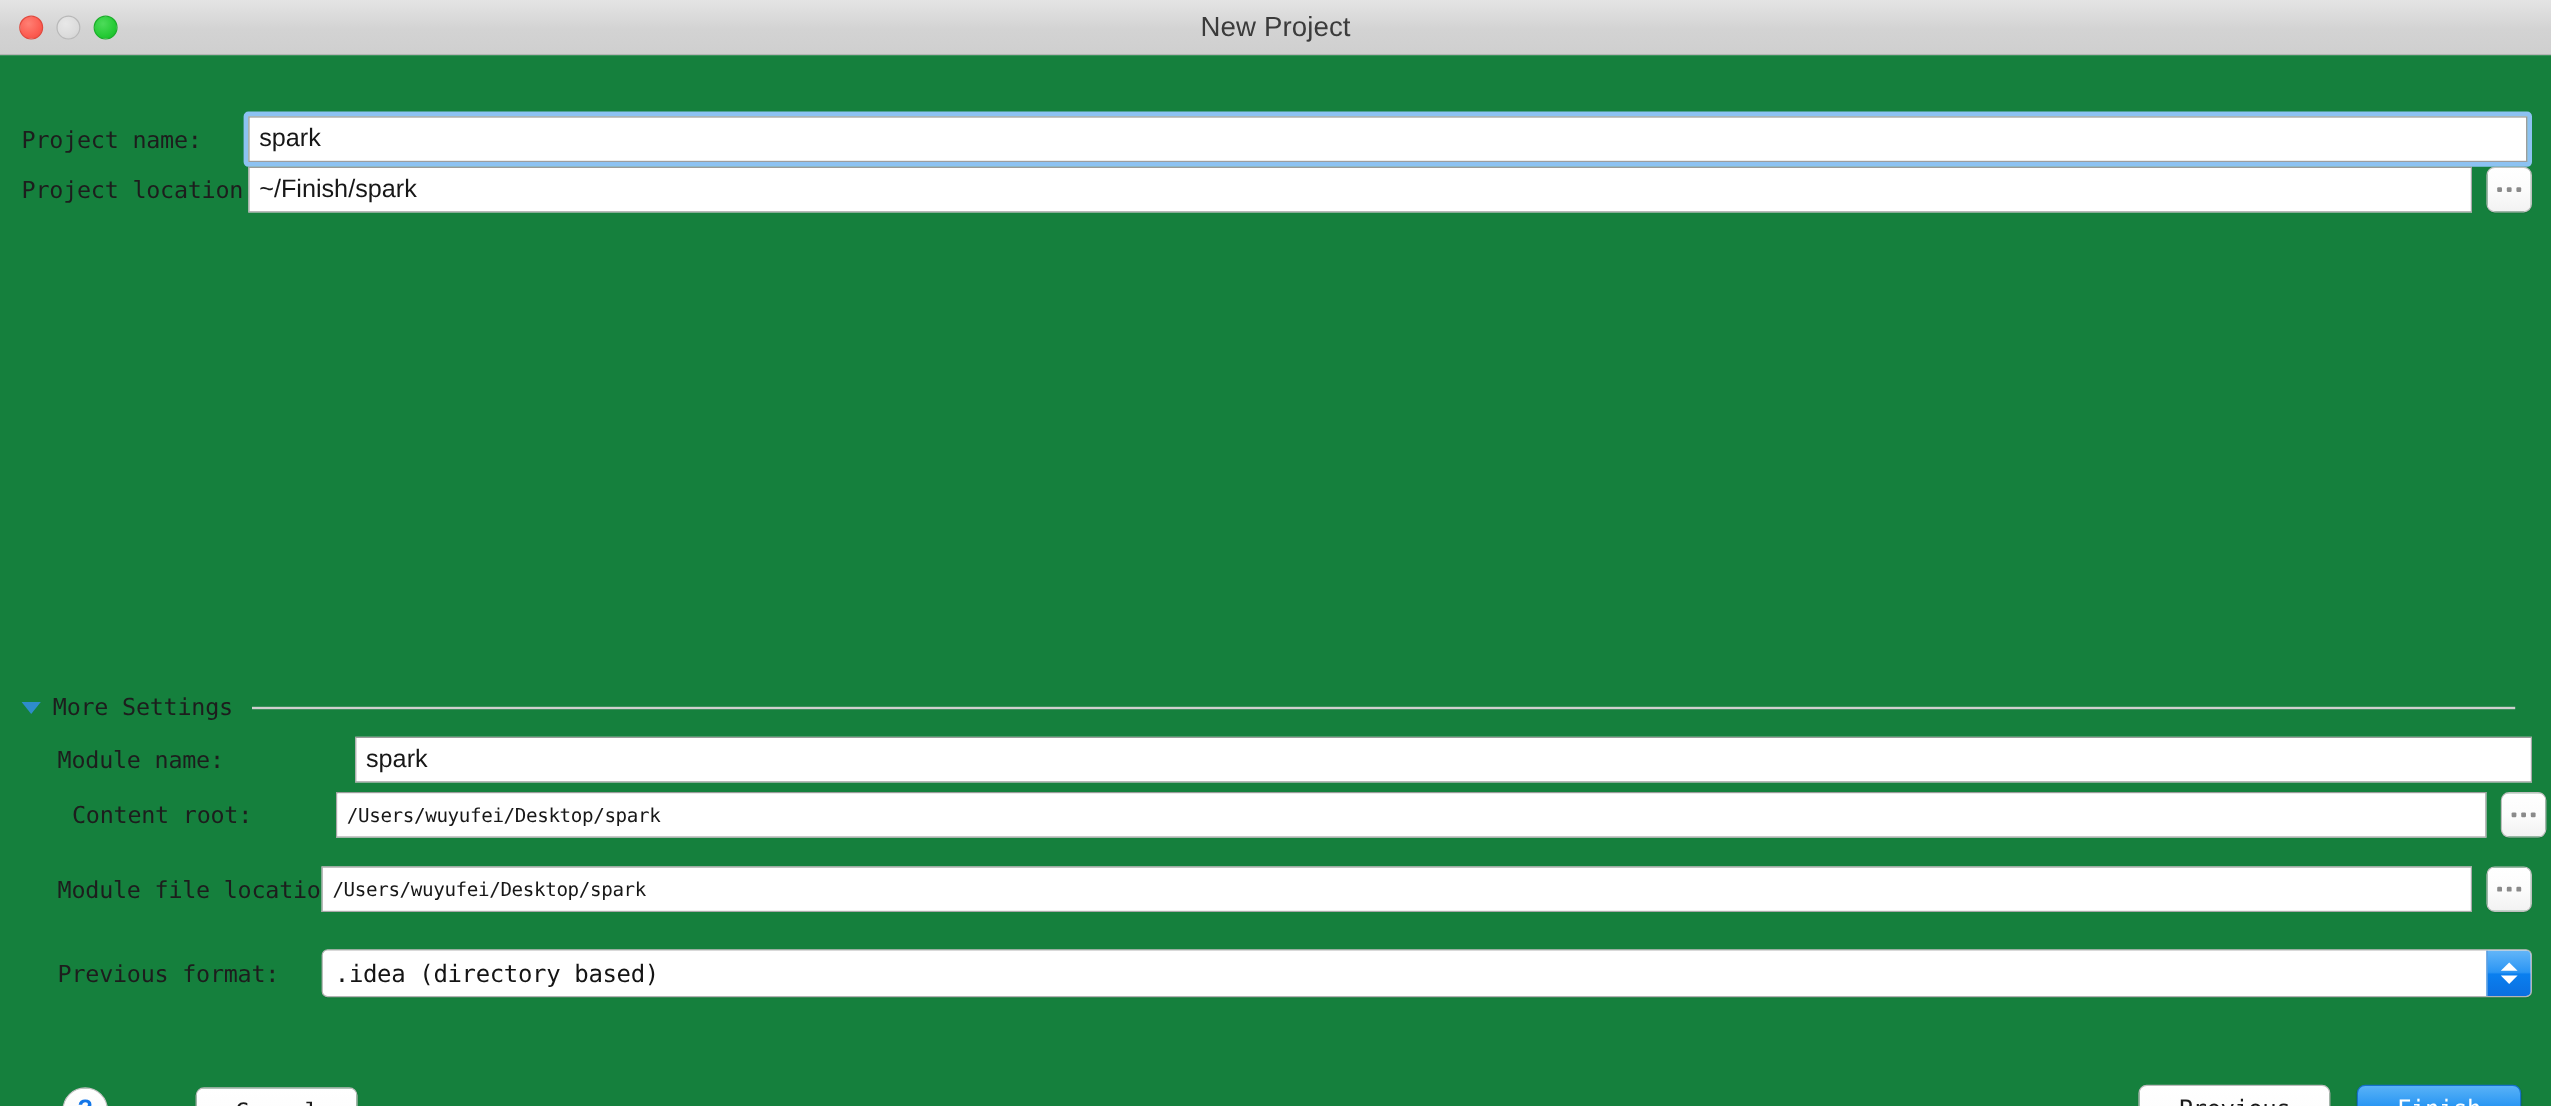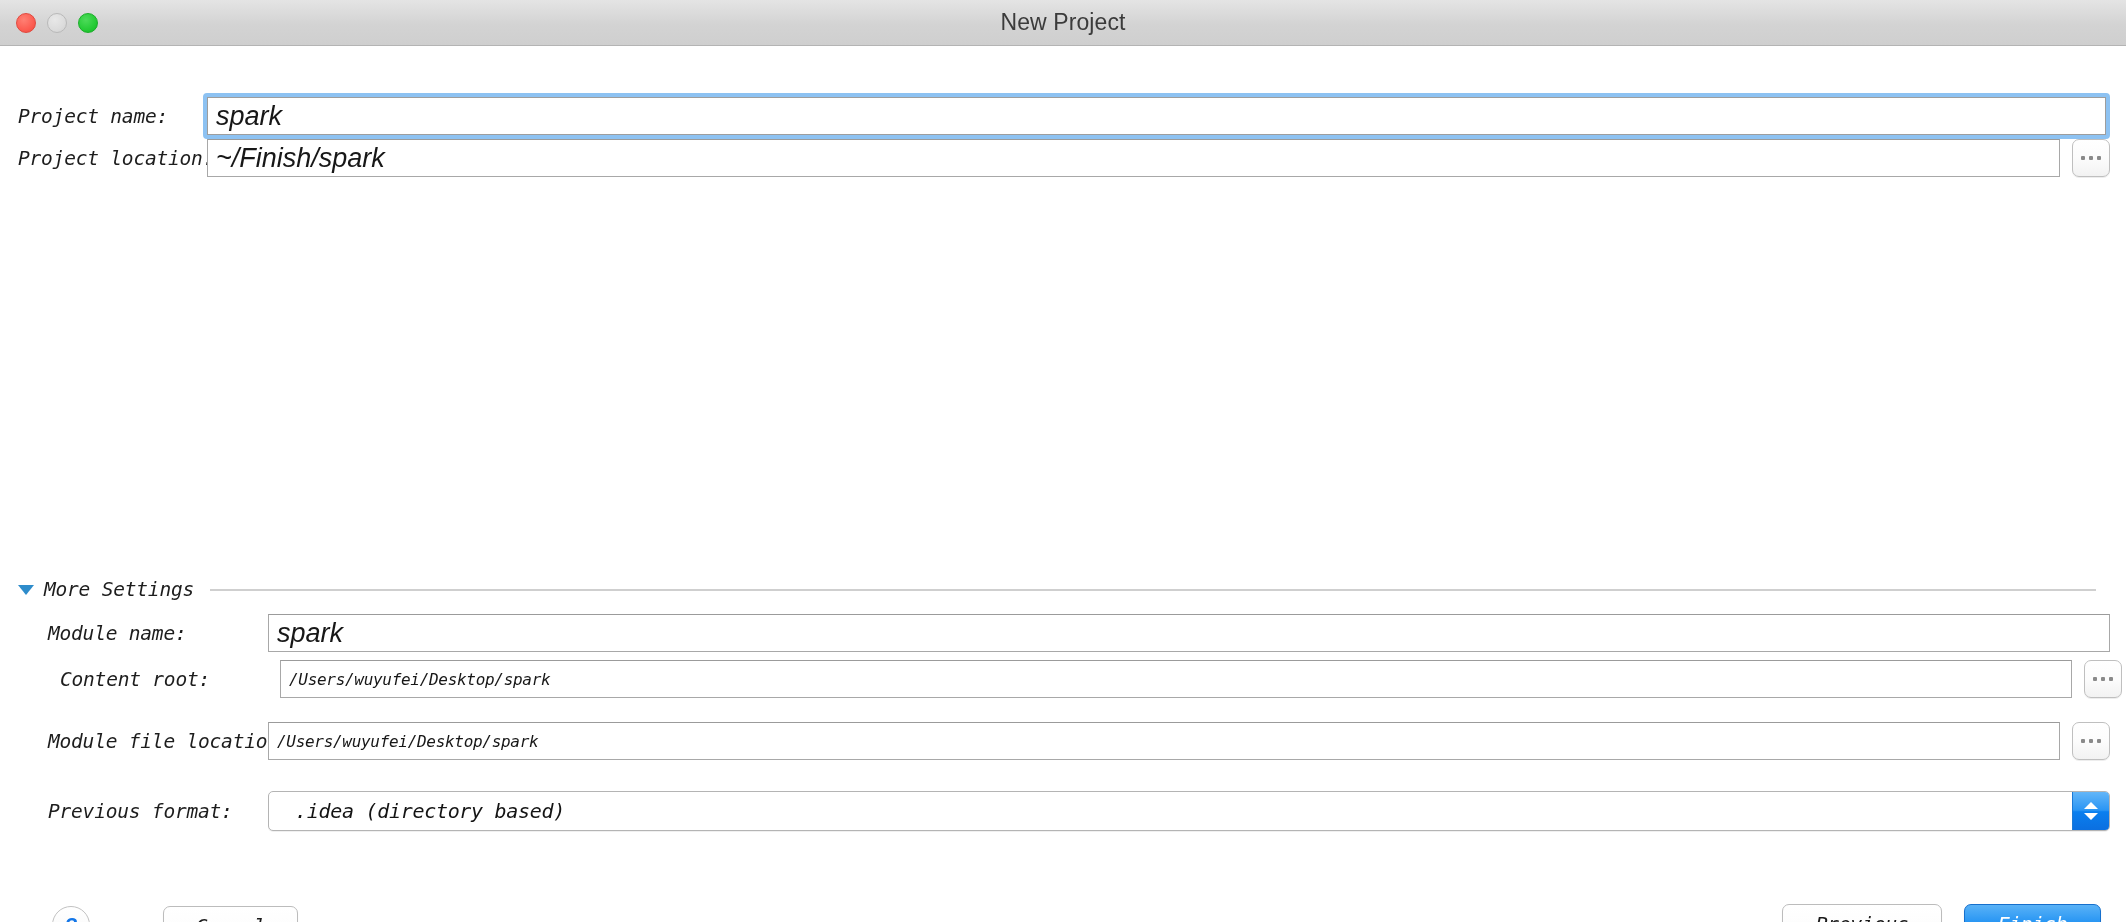--- a/index.html
+++ b/index.html
@@ -64,22 +64,21 @@
     font-family: "Liberation Sans", sans-serif;
     font-size: 23px;
     color: #3b3b3b;
     letter-spacing: 0.1px;
   }
 
   
   .dialog-body {
     flex: 1 1 auto;
     position: relative;
-    background: #ffffff;
-    font-style: italic;
+    background: #15803d;
   }
 
   
   .row {
     position: absolute;
     display: flex;
     align-items: center;
   }
 
   .field-label {
@@ -93,21 +92,21 @@
   .text-input {
     box-sizing: border-box;
     background: #ffffff;
     border: 1px solid #a8a8a8;
     border-top-color: #9b9b9b;
     height: 38px;
     display: flex;
     align-items: center;
     padding: 0 8px;
     font-family: "Liberation Sans", sans-serif;
-    font-size: 27px;
+    font-size: 21px;
     color: #171717;
     overflow: hidden;
     white-space: nowrap;
   }
   .text-input.mono {
     font-family: "DejaVu Sans Mono", "Liberation Mono", monospace;
     font-size: 16px;
     letter-spacing: -0.3px;
   }
 
@@ -303,21 +302,21 @@
       </div>
     </div>
 
     <div class="more-settings">
       <div class="disclosure"></div>
       <div class="more-settings-label">More Settings</div>
       <div class="divider"></div>
     </div>
 
     <div class="row" style="left:48px; top:567px; width:2062px; height:40px;">
-      <div class="field-label" style="width:220px;">Module name:</div>
+      <div class="field-label" style="width:248px;">Module name:</div>
       <div class="text-input" style="flex:1 1 auto; margin-left:0px;" placeholder="Module name">spark</div>
     </div>
 
     <div class="row" style="left:60px; top:613px; width:2062px; height:40px;">
       <div class="field-label" style="width:220px;">Content root:</div>
       <div class="text-input mono" style="flex:1 1 auto;" placeholder="Content root">/Users/wuyufei/Desktop/spark</div>
       <div class="browse-btn" style="margin-left:12px;">
         <span class="dot"></span>
         <span class="dot"></span>
         <span class="dot"></span>
@@ -329,21 +328,21 @@
       <div class="text-input mono" style="flex:1 1 auto;" placeholder="Module file location">/Users/wuyufei/Desktop/spark</div>
       <div class="browse-btn" style="margin-left:12px;">
         <span class="dot"></span>
         <span class="dot"></span>
         <span class="dot"></span>
       </div>
     </div>
 
     <div class="row" style="left:48px; top:743px; width:2062px; height:44px;">
       <div class="field-label" style="width:220px;">Previous format:</div>
-      <div class="combo" style="flex:1 1 auto;padding-left:16px;">
+      <div class="combo" style="flex:1 1 auto;">
         <div class="combo-value">.idea (directory based)</div>
         <div class="combo-stepper">
           <span class="chev up"></span>
           <span class="chev down"></span>
         </div>
       </div>
     </div>
 
     <div class="help-btn">?</div>
 

